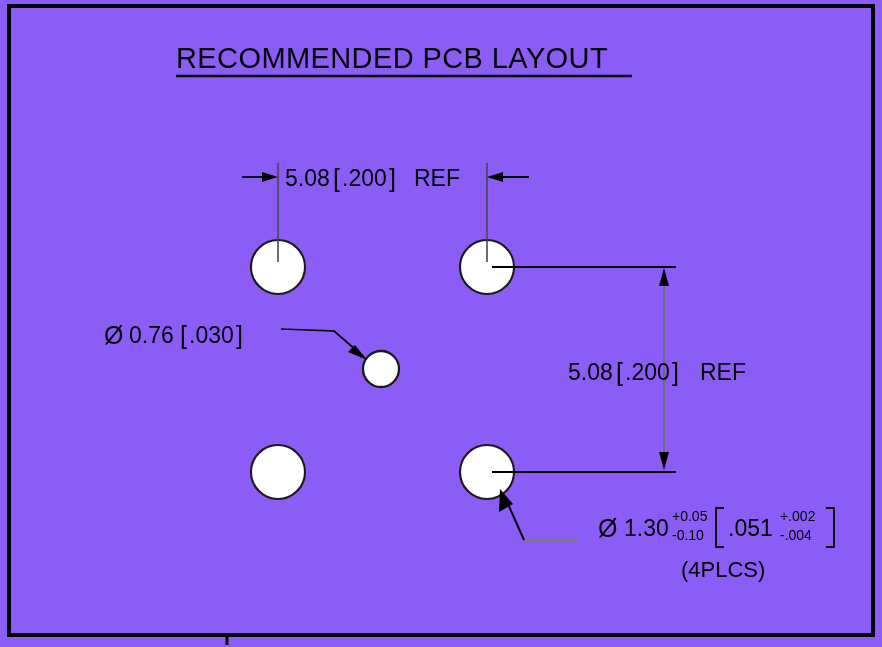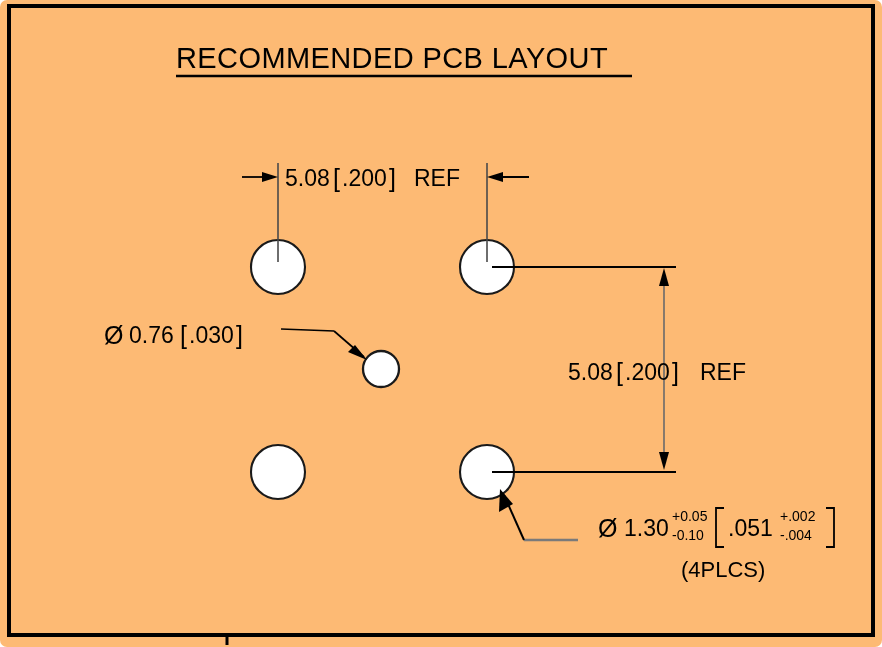--- a/index.html
+++ b/index.html
@@ -10,22 +10,21 @@
   body {
     width: 882px;
     height: 647px;
     font-family: "Liberation Sans", sans-serif;
     overflow: hidden;
   }
   #drawing-root {
     position: relative;
     width: 882px;
     height: 647px;
-    background: #fdba74;
-    border-radius: 7px;
+    background: #8b5cf6;
   }
   svg#drawing-canvas {
     display: block;
     width: 882px;
     height: 647px;
   }
   .frame-border {
     fill: none;
     stroke: #000000;
     stroke-width: 4;

